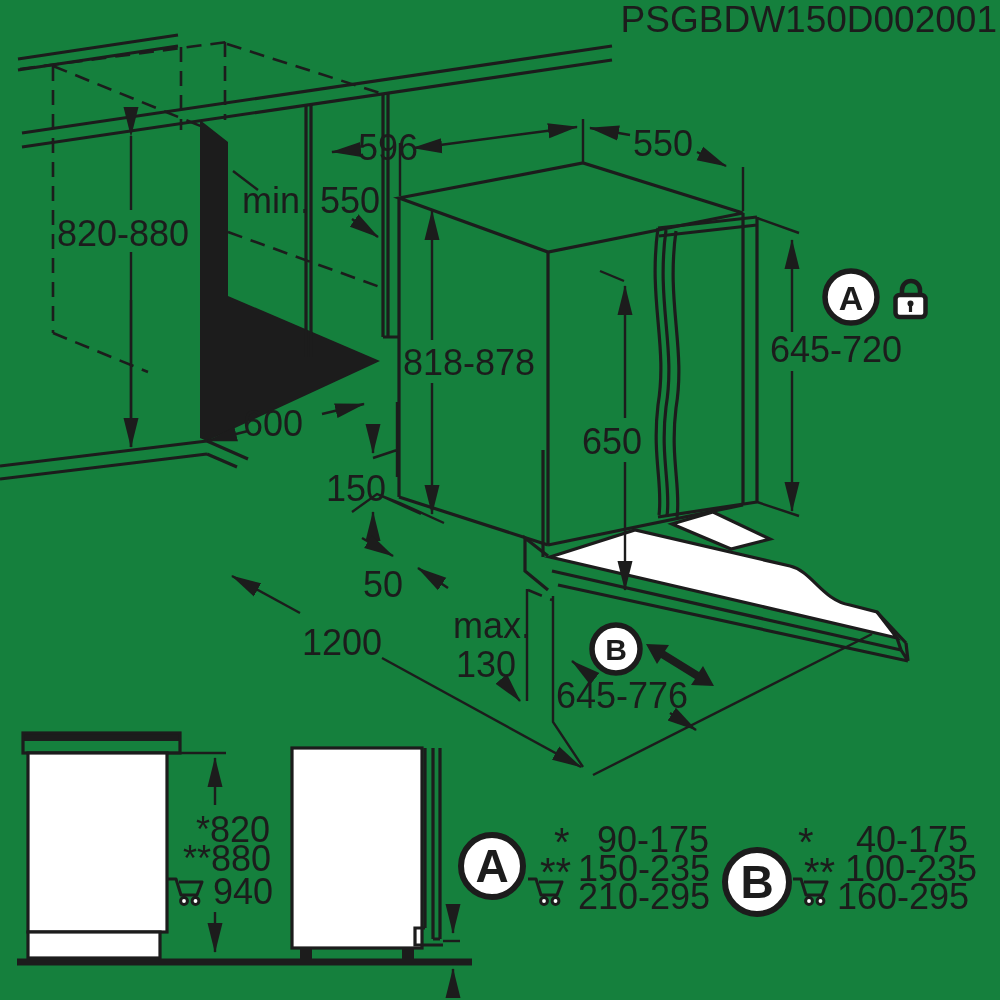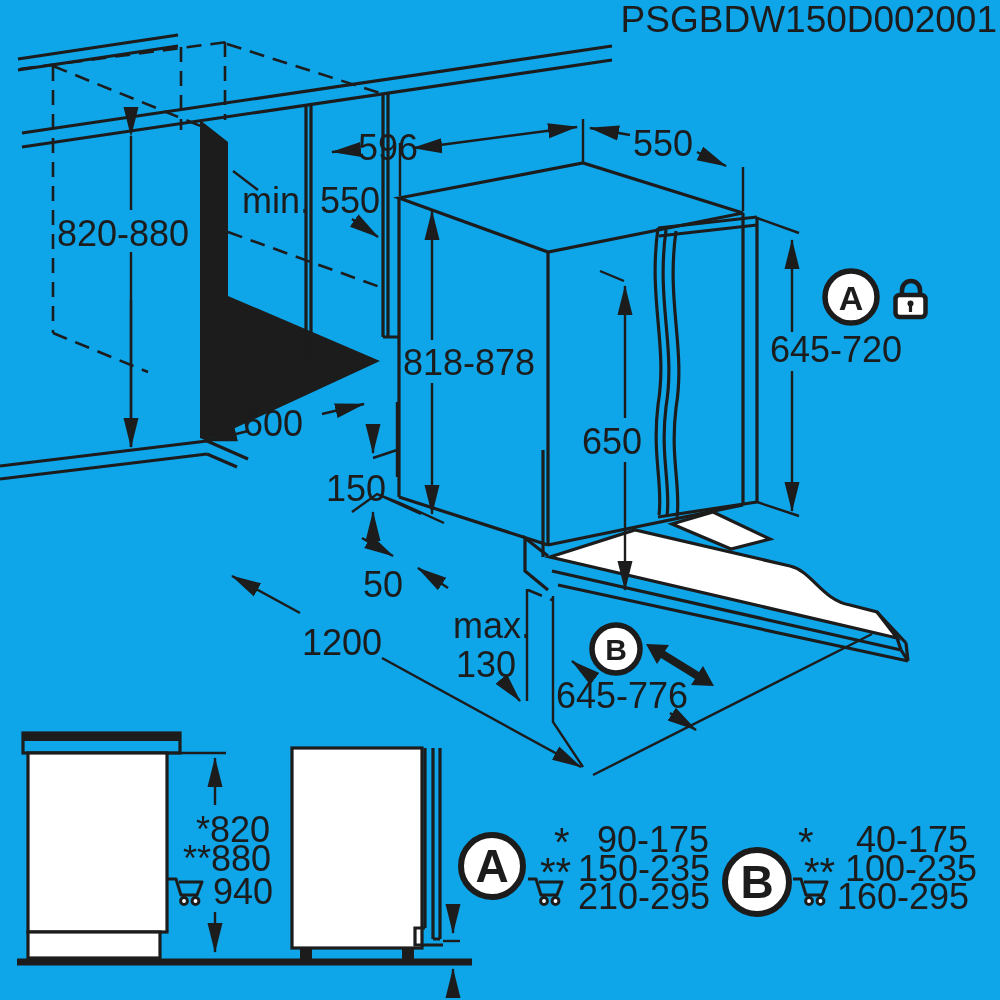--- a/index.html
+++ b/index.html
@@ -1,16 +1,16 @@
 <!DOCTYPE html>
 <html><head>
 <meta charset="utf-8">
 <style>
   html,body{margin:0;padding:0;background:#ffffff;}
-  .page{width:1000px;height:1000px;position:relative;background:#0ea5e9;overflow:hidden;}
+  .page{width:1000px;height:1000px;position:relative;background:#15803d;overflow:hidden;}
   svg{display:block;}
   .ln{stroke:#1c1c1c;stroke-width:3.2;fill:none;stroke-linejoin:miter;}
   .ln2{stroke:#1c1c1c;stroke-width:2.4;fill:none;}
   .dsh{stroke:#1c1c1c;stroke-width:2.6;fill:none;stroke-dasharray:15 9;}
   .blk{fill:#1c1c1c;stroke:none;}
   .wht{fill:#ffffff;stroke:#1c1c1c;stroke-width:3.2;}
   .circ{fill:#ffffff;stroke:#1c1c1c;}
   text{font-family:"Liberation Sans","DejaVu Sans",sans-serif;fill:#1c1c1c;}
   .t34{font-size:34px;}
   .t36{font-size:36px;}

